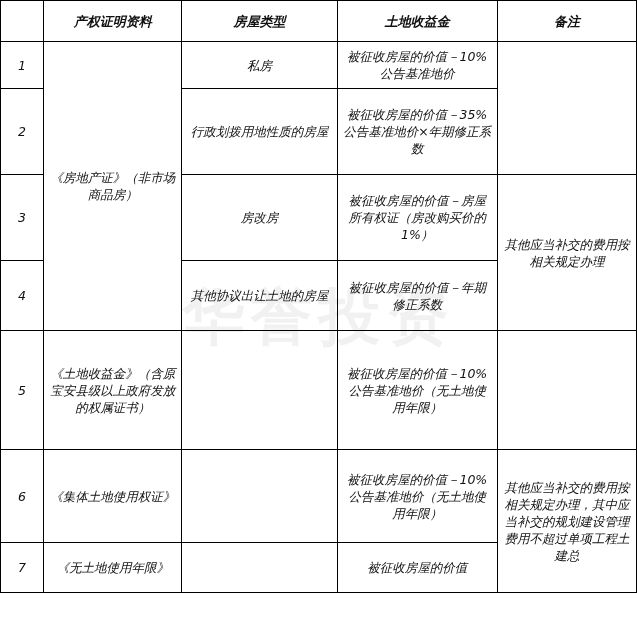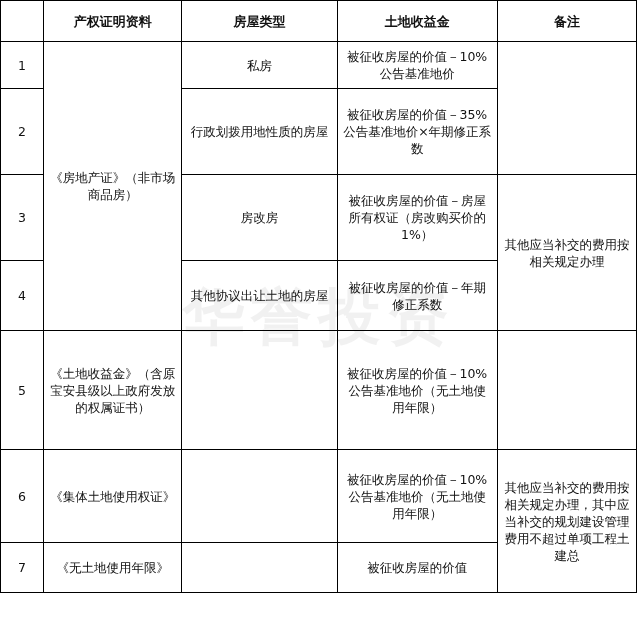--- a/index.html
+++ b/index.html
@@ -42,20 +42,21 @@
     color: rgba(0,0,0,0.055);
     letter-spacing: 6px;
   }
   table.doc-table {
     position: relative;
     z-index: 2;
     border-collapse: collapse;
     width: 637px;
     table-layout: fixed;
     background: transparent;
+    font-style: italic;
   }
   table.doc-table td,
   table.doc-table th {
     border: 1px solid #000000;
     padding: 4px 5px;
     text-align: center;
     vertical-align: middle;
     font-size: 12.5px;
     line-height: 17px;
     font-family: "DejaVu Sans", "Liberation Sans", sans-serif;

